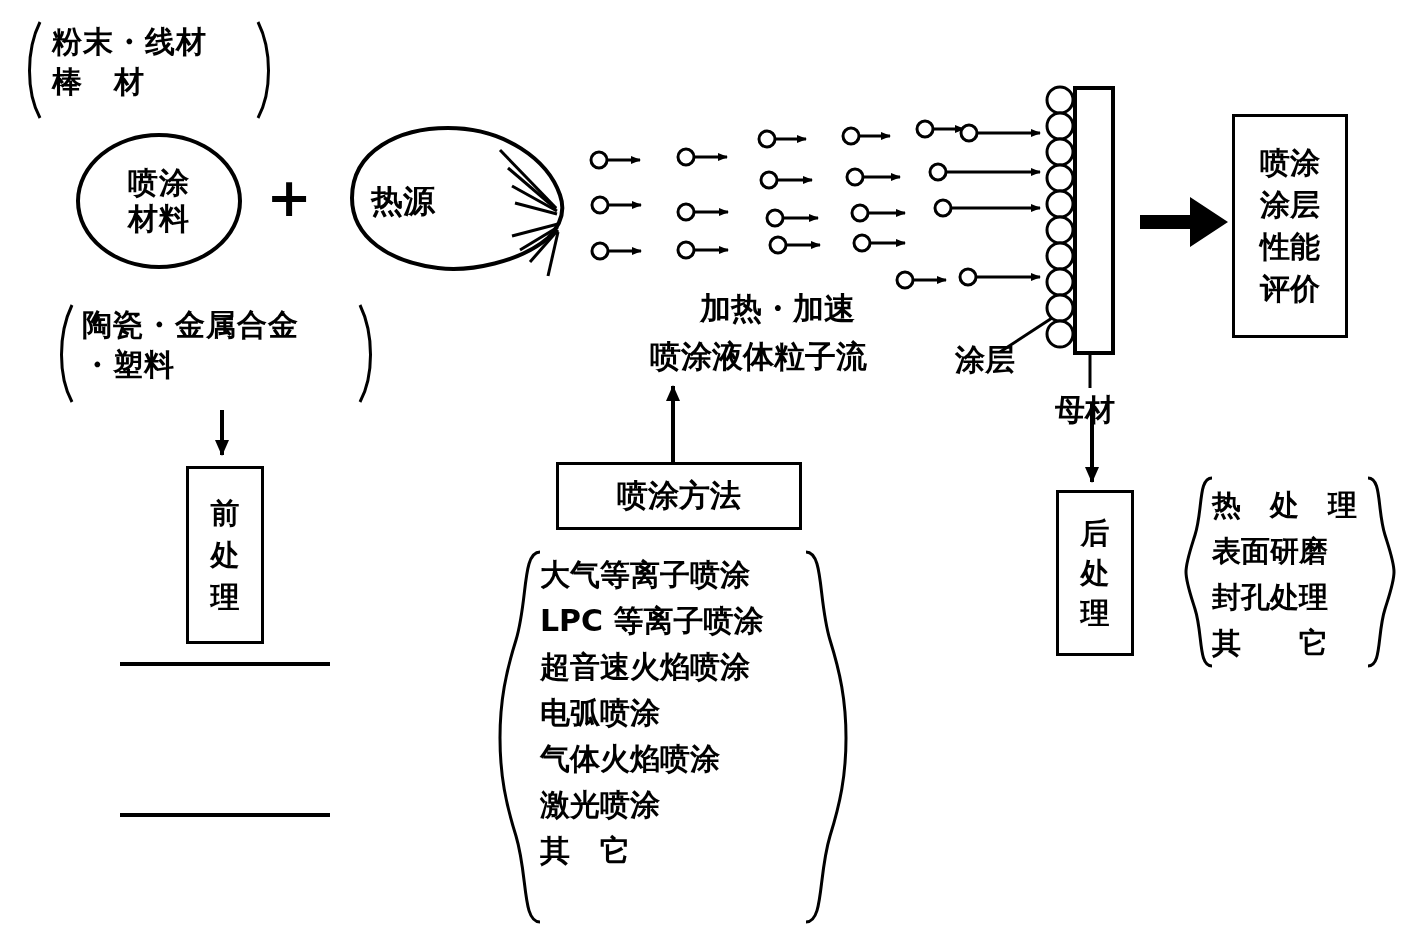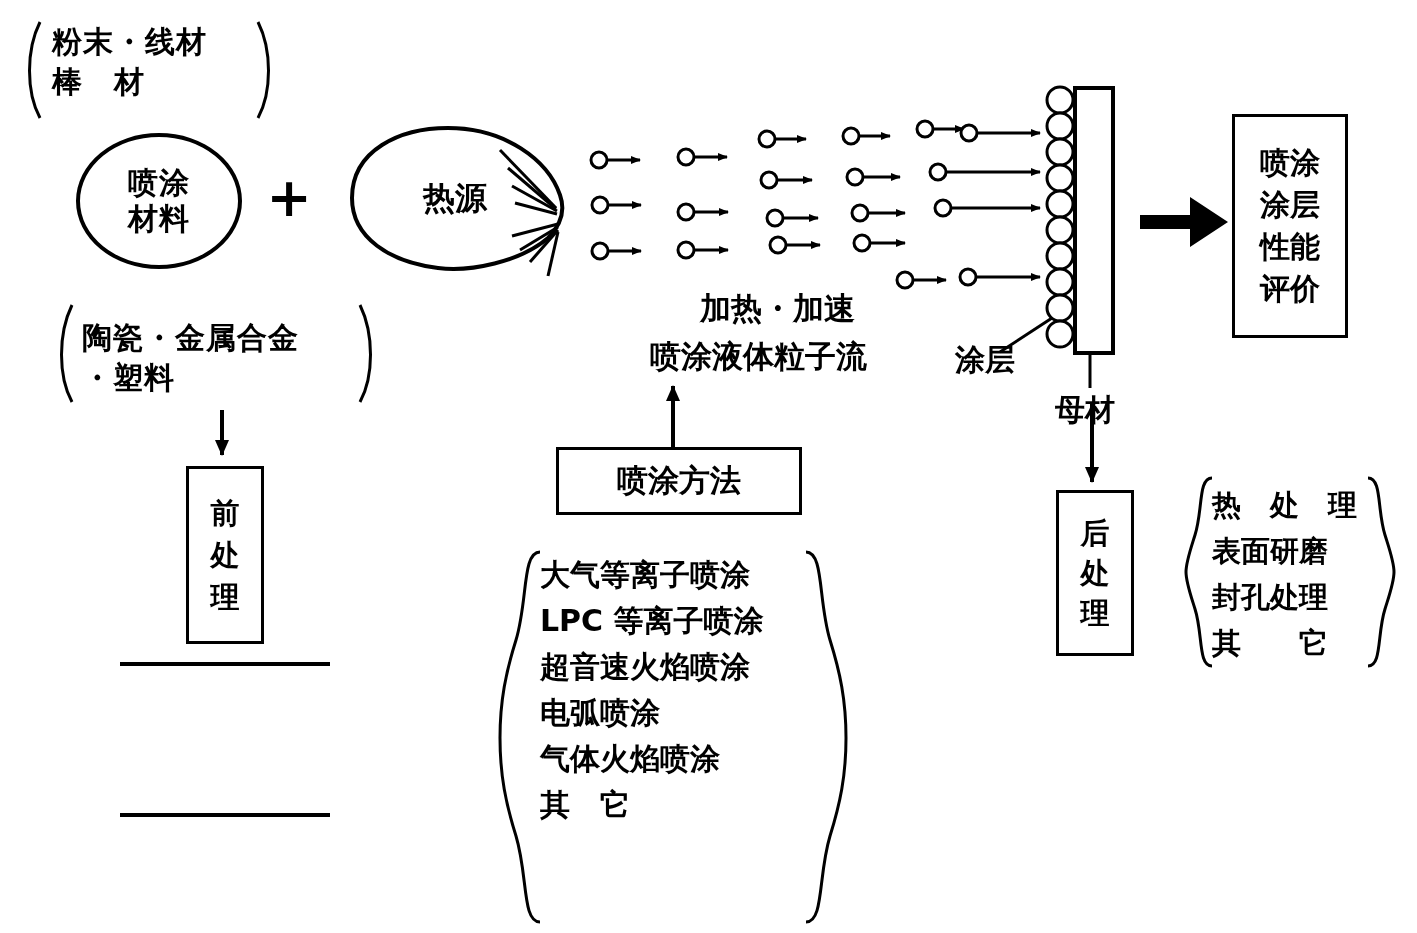--- a/index.html
+++ b/index.html
@@ -207,23 +207,23 @@
 
   <div class="ellipse" style="left:76px; top:133px; width:158px; height:128px;">
     <div class="cn txt-l1" style="line-height:36px;">
       <div>喷涂</div>
       <div>材料</div>
     </div>
   </div>
 
   <div class="plus abs" style="left:258px; top:165px;">＋</div>
 
-  <div class="abs cn txt-big" style="left:395px; top:180px; width:120px; text-align:center;font-family:Liberation Mono, monospace;">热源</div>
-
-  <div class="abs cn txt-l1" style="left:82px; top:305px; width:290px; text-align:left;margin-top:13px;">
+  <div class="abs cn txt-big" style="left:371px; top:180px; width:120px; text-align:left;">热源</div>
+
+  <div class="abs cn txt-l1" style="left:82px; top:305px; width:290px; text-align:left;">
     <div>陶瓷・金属合金</div>
     <div>・塑料</div>
   </div>
 
   <div class="abs cn nowrap" style="left:700px; top:288px; font-size:31px;">加热・加速</div>
   <div class="abs cn nowrap" style="left:650px; top:336px; font-size:31px;">喷涂液体粒子流</div>
 
   <div class="abs cn nowrap" style="left:955px; top:340px; font-size:30px;">涂层</div>
 
   <div class="abs cn nowrap" style="left:1055px; top:390px; font-size:30px;">母材</div>
@@ -239,30 +239,31 @@
 
   <div class="box" style="left:186px; top:466px; width:72px; height:172px;">
     <div class="cn" style="font-size:29px; line-height:42px;">
       <div>前</div>
       <div>处</div>
       <div>理</div>
     </div>
   </div>
 
 
-  <div class="box" style="left:556px; top:447px; width:240px; height:62px;">
+  <div class="box" style="left:556px; top:462px; width:240px; height:62px;">
     <div class="cn" style="font-size:31px;">喷涂方法</div>
   </div>
 
   <div class="abs" style="left:540px; top:552px; width:290px;">
     <div class="cn" style="font-size:30px; line-height:46px;">大气等离子喷涂</div>
     <div class="cn" style="font-size:30px; line-height:46px;">LPC 等离子喷涂</div>
     <div class="cn" style="font-size:30px; line-height:46px;">超音速火焰喷涂</div>
     <div class="cn" style="font-size:30px; line-height:46px;">电弧喷涂</div>
     <div class="cn" style="font-size:30px; line-height:46px;">气体火焰喷涂</div>
+    <div class="cn" style="font-size:30px; line-height:46px;">激光喷涂</div>
     <div class="cn" style="font-size:30px; line-height:46px;">其　它</div>
   </div>
 
   <div class="box" style="left:1056px; top:490px; width:72px; height:160px;">
     <div class="cn" style="font-size:29px; line-height:40px;">
       <div>后</div>
       <div>处</div>
       <div>理</div>
     </div>
   </div>

